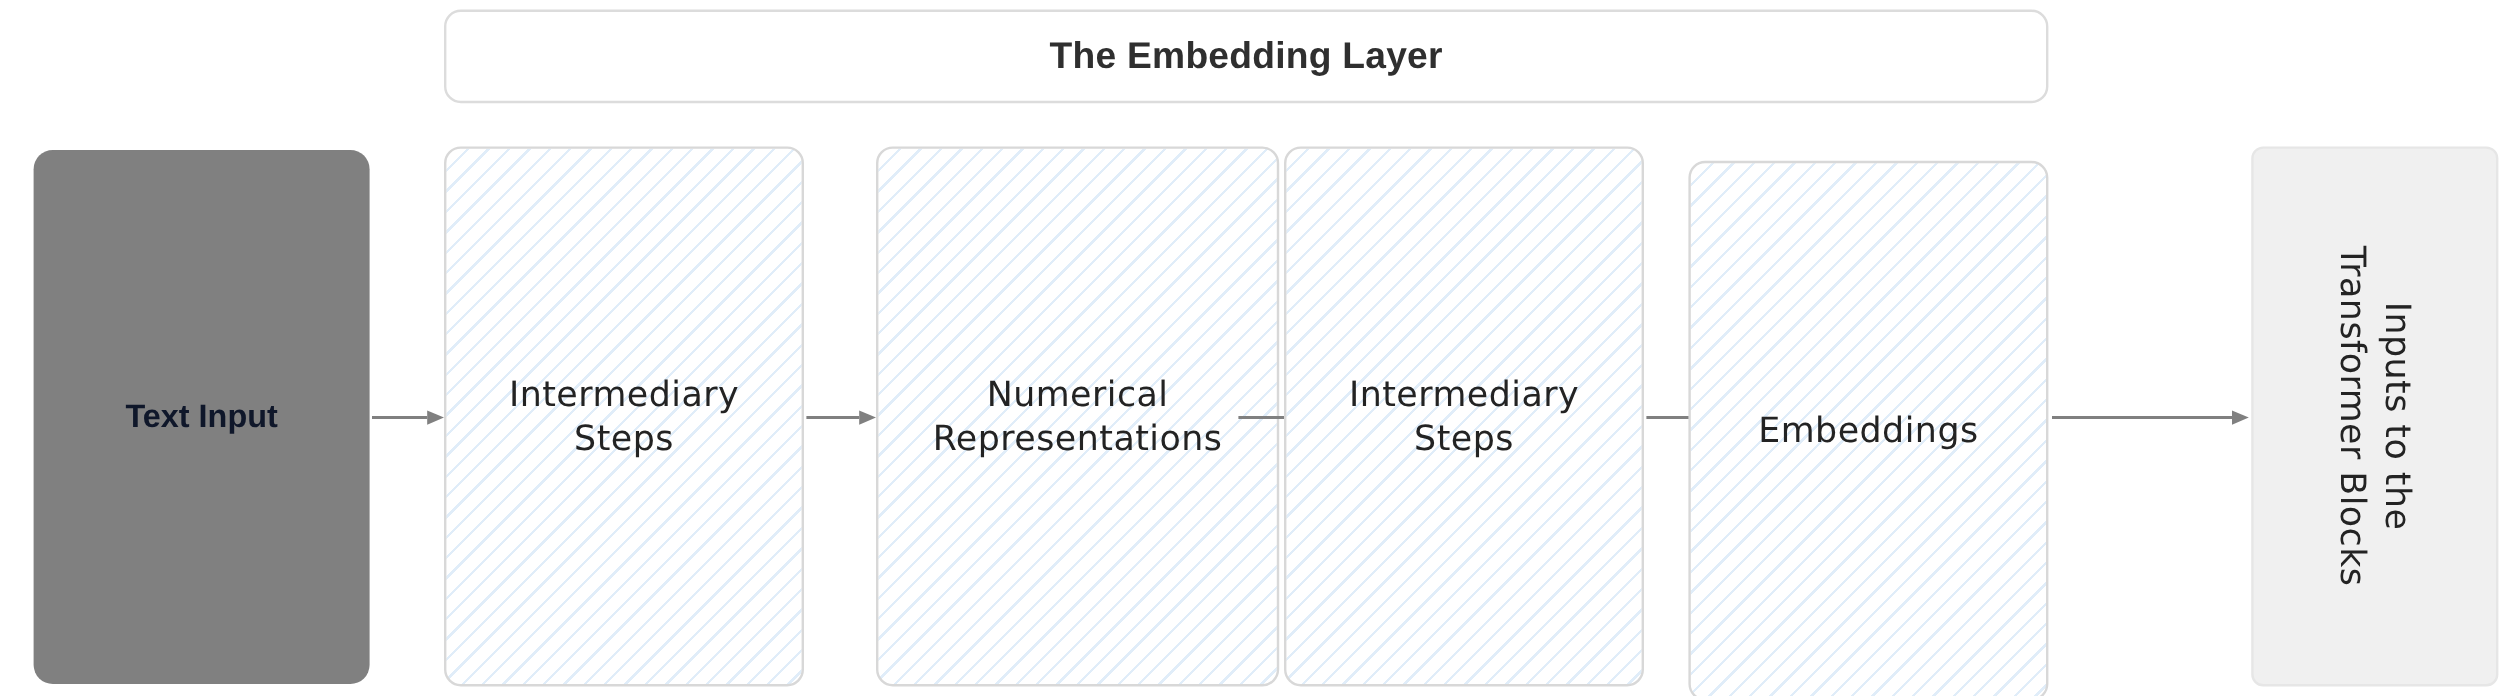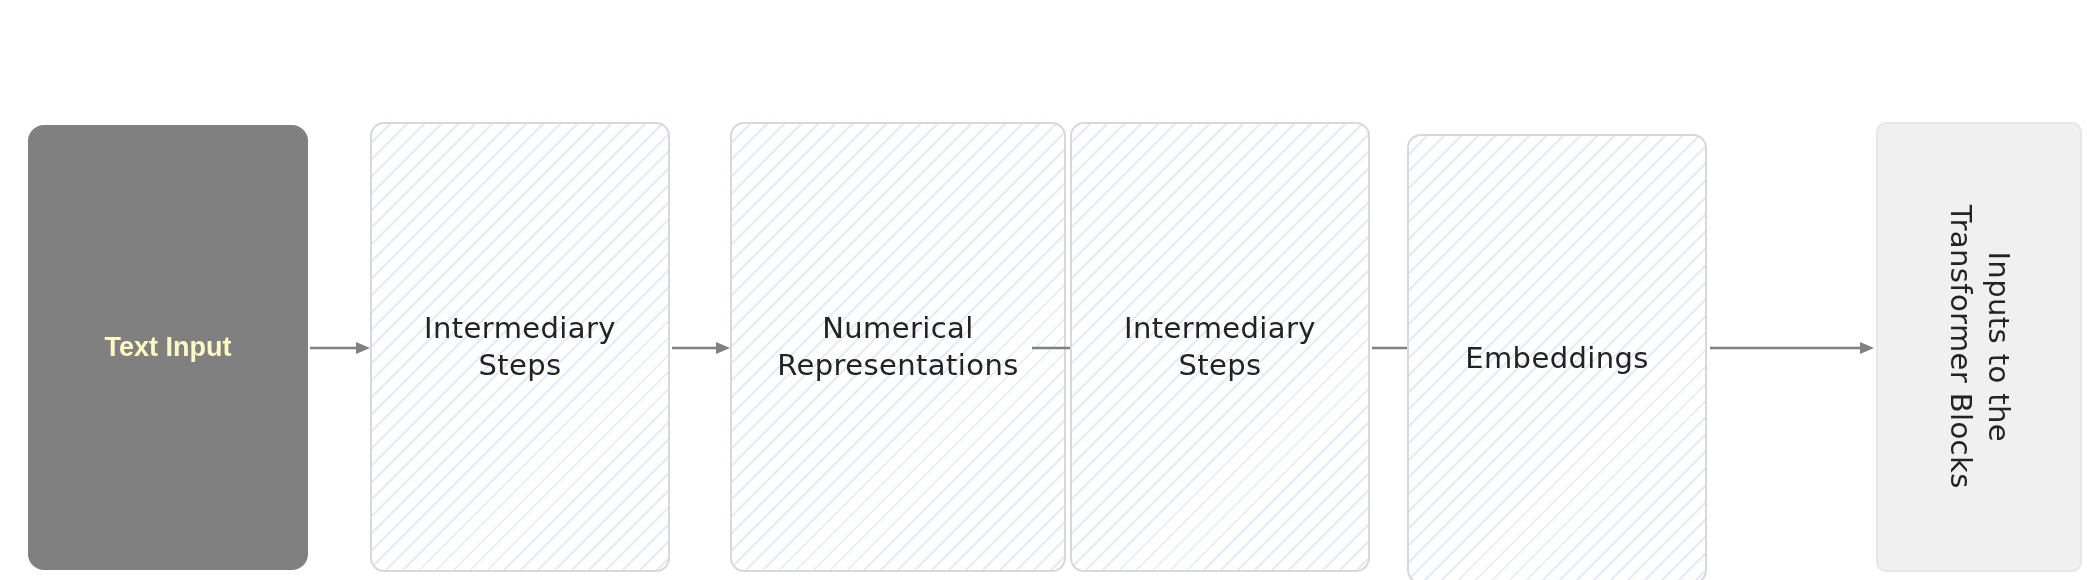--- a/index.html
+++ b/index.html
@@ -59,21 +59,21 @@
   
   .node-input {
     background: #808080;
     border: none;
     border-radius: 16px;
   }
   .node-input .node-label {
     font-family: "Liberation Sans", sans-serif;
     font-weight: bold;
     font-size: 27px;
-    color: #fef9c3;
+    color: #0f172a;
     line-height: 1.25;
   }
 
   
   .node-step {
     background-color: #ffffff;
     background-image: repeating-linear-gradient(
       135deg,
       rgba(214, 231, 247, 0.75) 0px,
       rgba(214, 231, 247, 0.75) 2px,
@@ -116,20 +116,23 @@
     height: 16px;
     display: block;
   }
   .arrow svg { display: block; overflow: visible; }
 </style>
 </head>
 <body>
 
 <div id="stage">
 
+  <div class="title-banner">
+    <span class="title-text">The Embedding Layer</span>
+  </div>
 
   <div class="node node-input" style="left:28px; top:125px; width:280px; height:445px;">
     <span class="node-label">Text Input</span>
   </div>
 
   <div class="arrow" style="left:310px; top:340px; width:60px;">
     <svg width="60" height="16" viewBox="0 0 60 16">
       <line x1="0" y1="8" x2="46" y2="8" stroke="#808080" stroke-width="2.5"></line>
       <polygon points="46,2 60,8 46,14" fill="#808080"></polygon>
     </svg>

